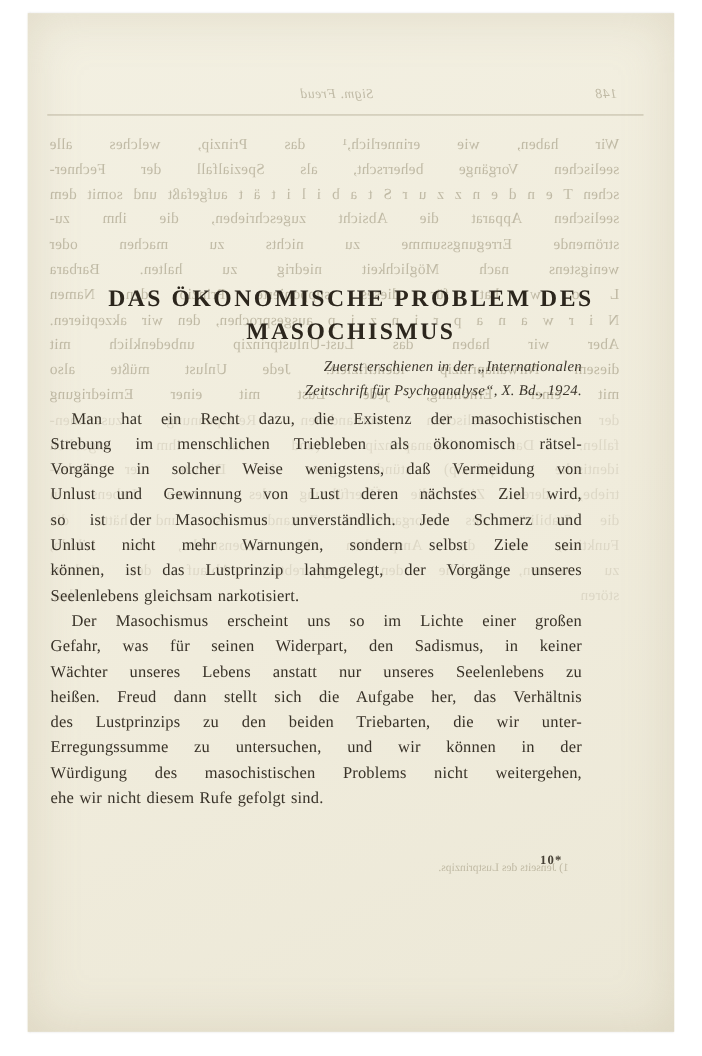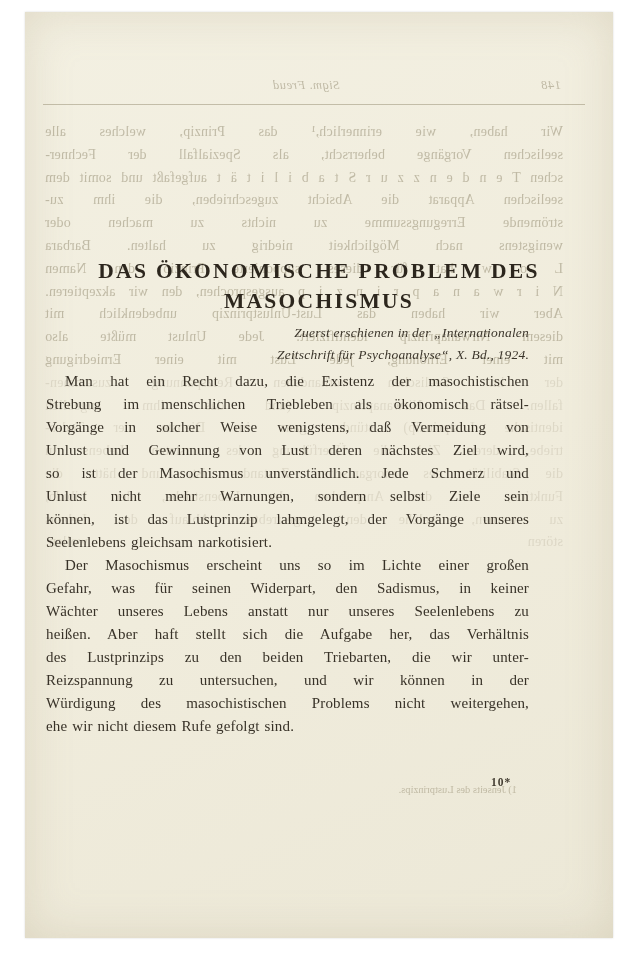--- a/index.html
+++ b/index.html
@@ -110,23 +110,23 @@
         <div class="bline">Unlust und Gewinnung von Lust deren nächstes Ziel wird,</div>
         <div class="bline">so ist der Masochismus unverständlich. Jede Schmerz und</div>
         <div class="bline">Unlust nicht mehr Warnungen, sondern selbst Ziele sein</div>
         <div class="bline">können, ist das Lustprinzip lahmgelegt, der Vorgänge unseres</div>
         <div class="bline last">Seelenlebens gleichsam narkotisiert.</div>
       </div>
       <div>
         <div class="bline first">Der Masochismus erscheint uns so im Lichte einer großen</div>
         <div class="bline">Gefahr, was für seinen Widerpart, den Sadismus, in keiner</div>
         <div class="bline">Wächter unseres Lebens anstatt nur unseres Seelenlebens zu</div>
-        <div class="bline">heißen. Aber haft stellt sich die Aufgabe her, das Verhältnis</div>
+        <div class="bline">heißen. Freud dann stellt sich die Aufgabe her, das Verhältnis</div>
         <div class="bline">des Lustprinzips zu den beiden Triebarten, die wir unter-</div>
-        <div class="bline">Reizspannung zu untersuchen, und wir können in der</div>
+        <div class="bline">Erregungssumme zu untersuchen, und wir können in der</div>
         <div class="bline">Würdigung des masochistischen Problems nicht weitergehen,</div>
         <div class="bline last">ehe wir nicht diesem Rufe gefolgt sind.</div>
       </div>
     </div>
 
   <div class="sig">10*</div>
 
   <div class="bleed-footnote mirror">1) Jenseits des Lustprinzips.</div>
 
 </div>

